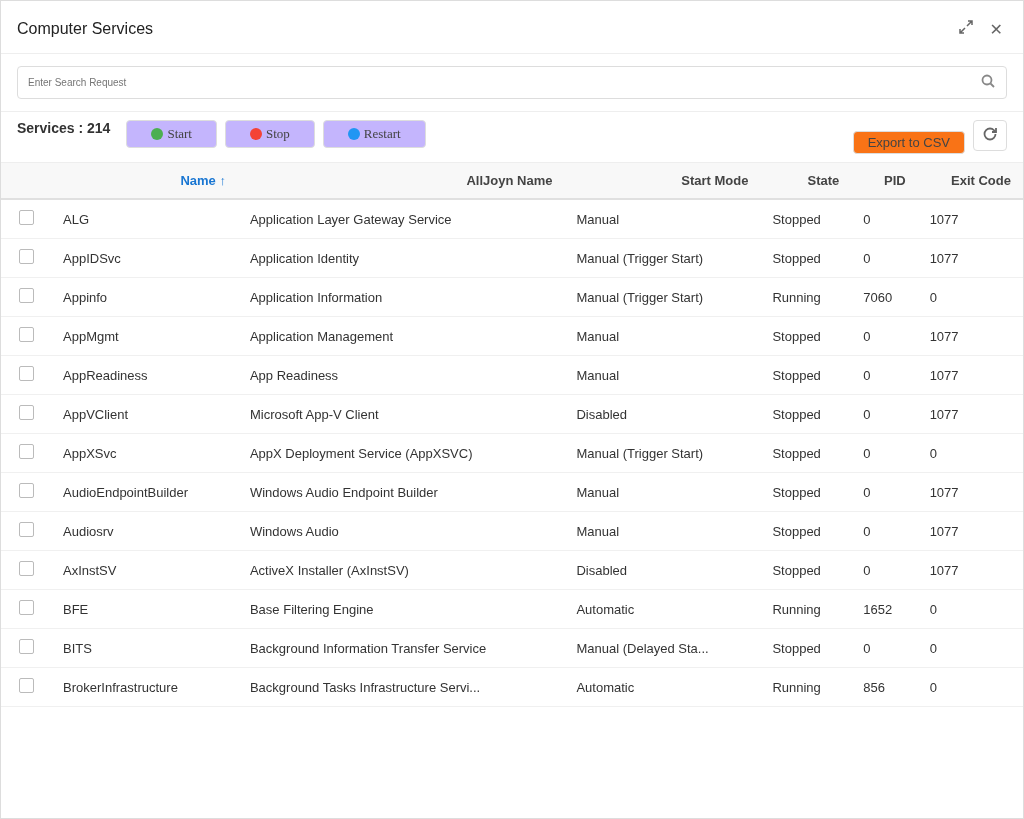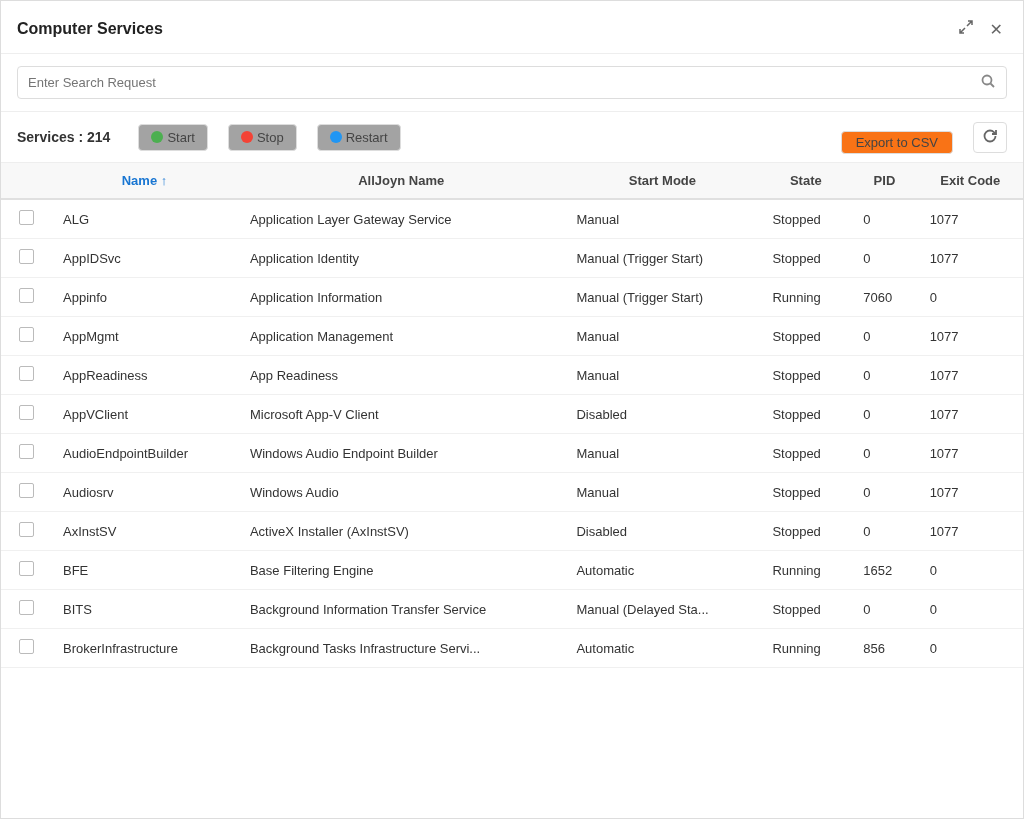--- a/index.html
+++ b/index.html
@@ -19,21 +19,21 @@
     }
     .title-bar {
       display: flex;
       align-items: center;
       justify-content: space-between;
       padding: 16px 16px 12px 16px;
       border-bottom: 1px solid #eee;
     }
     .title-bar-title {
       font-size: 16px;
-      font-weight: 700;
+      font-weight: 400;
       color: #222;
     }
     .title-bar-actions {
       display: flex;
       gap: 8px;
     }
     .title-bar-btn {
       background: none;
       border: none;
       cursor: pointer;
@@ -50,50 +50,51 @@
       align-items: center;
       border: 1px solid #ddd;
       border-radius: 4px;
       padding: 6px 10px;
       background: #fff;
     }
     .search-input {
       border: none;
       outline: none;
       flex: 1;
-      font-size: 13px;
+      font-size: 10px;
       color: #999;
     }
     .search-icon {
       color: #888;
       font-size: 14px;
     }
     .toolbar {
       display: flex;
-      align-items: center;
+      align-items: flex-start;
       padding: 8px 16px;
       border-bottom: 1px solid #eee;
-      gap: 20px;
+      gap: 8px;
     }
     .services-count {
       font-weight: 600;
       font-size: 14px;
       margin-right: 8px;
     }
     .toolbar-btn {
       display: flex;
       align-items: center;
       gap: 4px;
-      padding: 5px 12px;
+      padding: 5px 24px;
       border: 1px solid #ddd;
       border-radius: 4px;
-      background: #a3a3a3;
+      background: #c4b5fd;
       cursor: pointer;
       font-size: 13px;
       color: #444;
+      font-family: Liberation Serif, serif;
     }
     .toolbar-btn .btn-icon {
       width: 12px;
       height: 12px;
       border-radius: 50%;
       display: inline-block;
     }
     .btn-icon-green { background: #4CAF50; }
     .btn-icon-red { background: #f44336; }
     .btn-icon-blue { background: #2196F3; }
@@ -123,21 +124,21 @@
       overflow-x: hidden;
     }
     table {
       width: 100%;
       border-collapse: collapse;
     }
     thead th {
       background: #f8f8f8;
       border-bottom: 2px solid #e0e0e0;
       padding: 10px 12px;
-      text-align: center;
+      text-align: right;
       font-weight: 600;
       color: #444;
       font-size: 13px;
       position: sticky;
       top: 0;
       z-index: 1;
     }
     thead th.name-col {
       color: #1976D2;
     }
@@ -282,20 +283,29 @@
             <td><span class="checkbox"></span></td>
             <td>AppVClient</td>
             <td>Microsoft App-V Client</td>
             <td>Disabled</td>
             <td>Stopped</td>
             <td>0</td>
             <td>1077</td>
           </tr>
           <tr>
             <td><span class="checkbox"></span></td>
+            <td>AppXSvc</td>
+            <td>AppX Deployment Service (AppXSVC)</td>
+            <td>Manual (Trigger Start)</td>
+            <td>Stopped</td>
+            <td>0</td>
+            <td>0</td>
+          </tr>
+          <tr>
+            <td><span class="checkbox"></span></td>
             <td>AudioEndpointBuilder</td>
             <td>Windows Audio Endpoint Builder</td>
             <td>Manual</td>
             <td>Stopped</td>
             <td>0</td>
             <td>1077</td>
           </tr>
           <tr>
             <td><span class="checkbox"></span></td>
             <td>Audiosrv</td>

